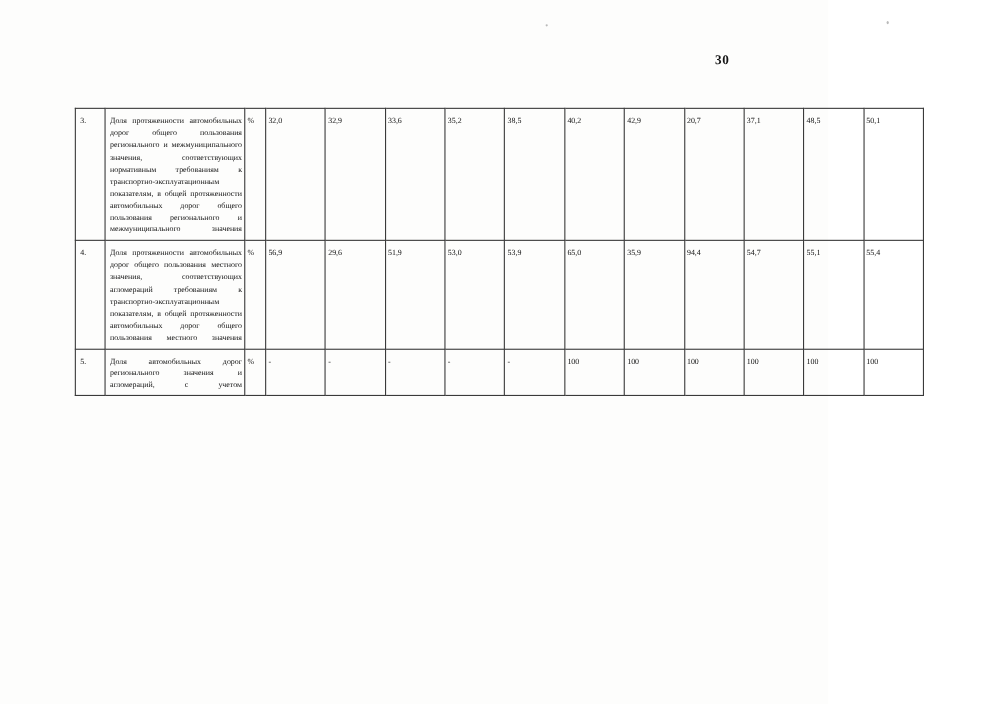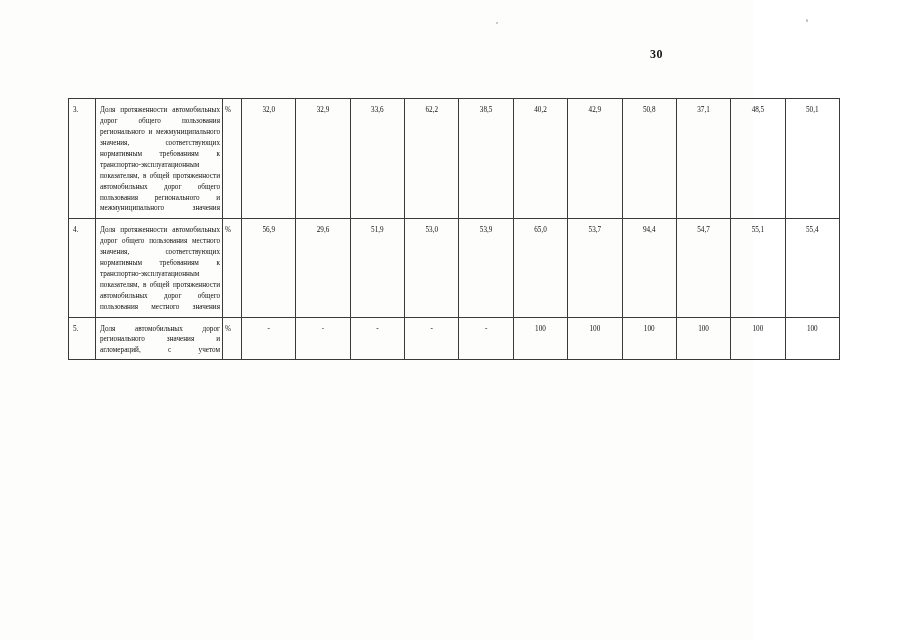--- a/index.html
+++ b/index.html
@@ -73,21 +73,21 @@
     font-size: 7.1px;
     line-height: 1.5;
   }
   .c-unit {
     width: 16px;
     padding: 6px 0 0 2px !important;
     font-size: 7.2px;
     text-align: left;
   }
   .c-val {
-    text-align: center;
+    text-align: left;
     padding: 6px 2px 0 2px !important;
     font-size: 8px;
   }
   .row-tall .c-name { line-height: 1.52; }
   .dash { letter-spacing: 0; }
 </style>
 </head>
 <body>
 
 <div class="page">
@@ -99,40 +99,40 @@
 
   <table class="doc-table">
     <tbody>
       <tr class="row-tall">
         <td class="c-num">3.</td>
         <td class="c-name">Доля протяженности автомобильных дорог общего пользования регионального и межмуниципального значения, соответствующих нормативным требованиям к транспортно-эксплуатационным показателям, в общей протяженности автомобильных дорог общего пользования регионального и межмуниципального значения</td>
         <td class="c-unit">%</td>
         <td class="c-val">32,0</td>
         <td class="c-val">32,9</td>
         <td class="c-val">33,6</td>
-        <td class="c-val">62,2</td>
+        <td class="c-val">35,2</td>
         <td class="c-val">38,5</td>
         <td class="c-val">40,2</td>
         <td class="c-val">42,9</td>
-        <td class="c-val">50,8</td>
+        <td class="c-val">20,7</td>
         <td class="c-val">37,1</td>
         <td class="c-val">48,5</td>
         <td class="c-val">50,1</td>
       </tr>
       <tr class="row-tall">
         <td class="c-num">4.</td>
-        <td class="c-name">Доля протяженности автомобильных дорог общего пользования местного значения, соответствующих нормативным требованиям к транспортно-эксплуатационным показателям, в общей протяженности автомобильных дорог общего пользования местного значения</td>
+        <td class="c-name">Доля протяженности автомобильных дорог общего пользования местного значения, соответствующих агломераций требованиям к транспортно-эксплуатационным показателям, в общей протяженности автомобильных дорог общего пользования местного значения</td>
         <td class="c-unit">%</td>
         <td class="c-val">56,9</td>
         <td class="c-val">29,6</td>
         <td class="c-val">51,9</td>
         <td class="c-val">53,0</td>
         <td class="c-val">53,9</td>
         <td class="c-val">65,0</td>
-        <td class="c-val">53,7</td>
+        <td class="c-val">35,9</td>
         <td class="c-val">94,4</td>
         <td class="c-val">54,7</td>
         <td class="c-val">55,1</td>
         <td class="c-val">55,4</td>
       </tr>
       <tr>
         <td class="c-num">5.</td>
         <td class="c-name">Доля автомобильных дорог регионального значения и агломераций, с учетом</td>
         <td class="c-unit">%</td>
         <td class="c-val dash">-</td>

